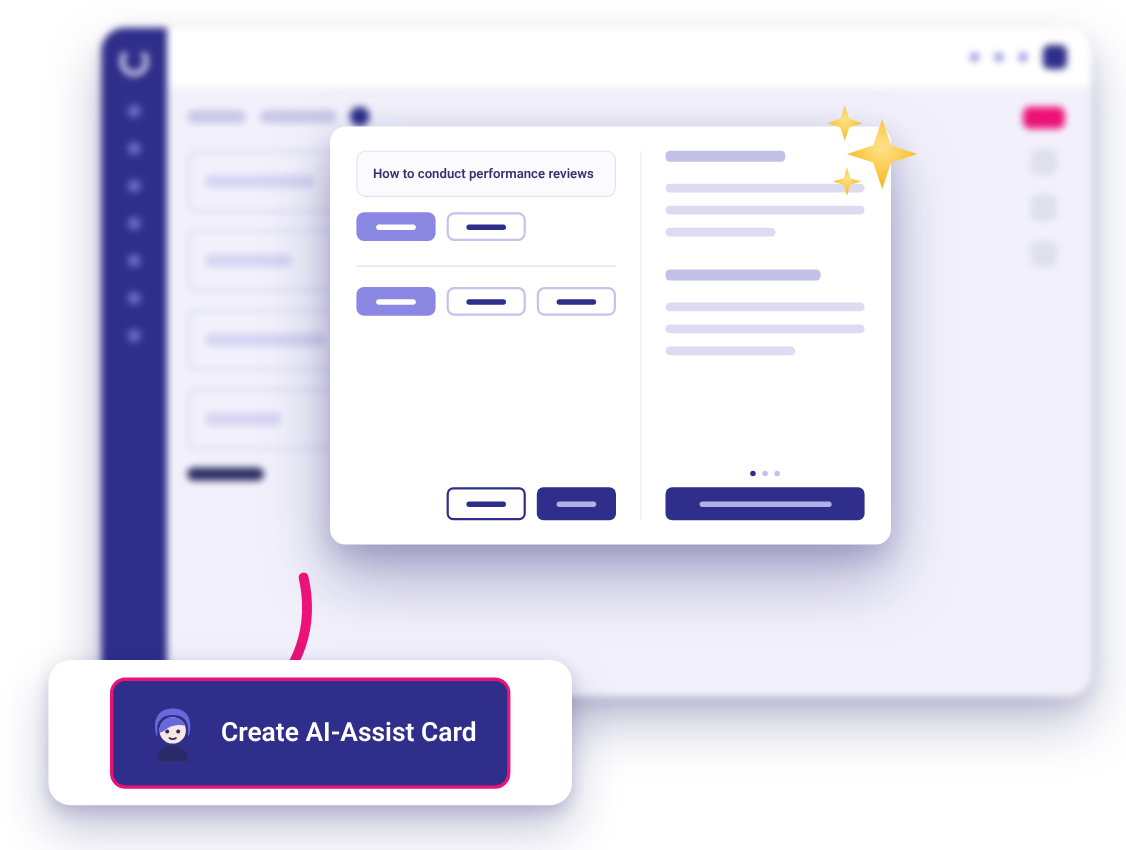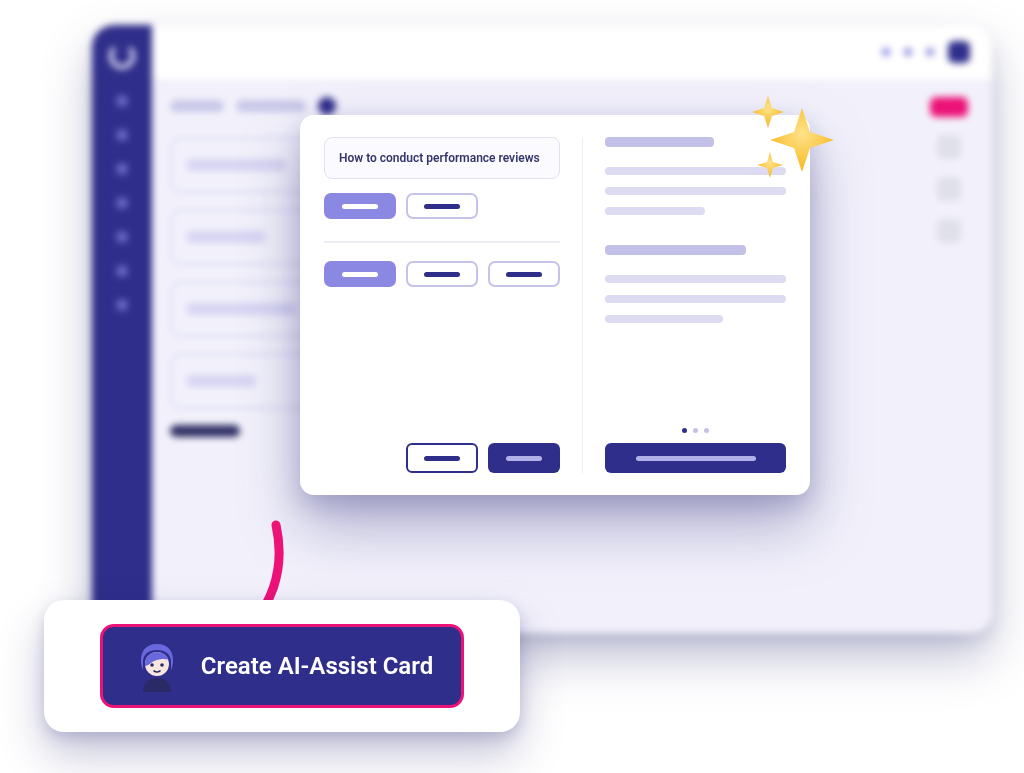--- a/index.html
+++ b/index.html
@@ -85,21 +85,21 @@
   .wide-btn{height:30px;background:var(--navy);border-radius:6px;display:flex;align-items:center;justify-content:center;}
   .wide-btn .bar{width:120px;height:5px;border-radius:3px;background:#b1b0e8;}
 
   .sparkles{position:absolute;left:740px;top:90px;width:110px;height:100px;pointer-events:none;}
 
   .arrow{position:absolute;left:186px;top:515px;width:120px;height:140px;pointer-events:none;}
 
   .cta-card{position:absolute;left:44px;top:600px;width:476px;height:132px;background:#fff;
     border-radius:20px;box-shadow:0 22px 44px rgba(45,44,120,0.28),0 6px 14px rgba(45,44,120,0.18);
     display:flex;align-items:center;justify-content:center;}
-  .cta-btn{display:flex;align-items:center;gap:18px;height:84px;padding:0 28px;border-radius:14px;
+  .cta-btn{display:flex;align-items:center;gap:18px;height:101px;padding:0 28px;border-radius:14px;
     background:var(--navy);border:3px solid var(--accent);}
   .cta-label{color:#fff;font-size:24px;font-weight:600;white-space:nowrap;}
   .avatar{width:52px;height:52px;position:relative;}
 </style>
 </head>
 <body>
 
 <div class="stage">
 
   <div class="app-window">

